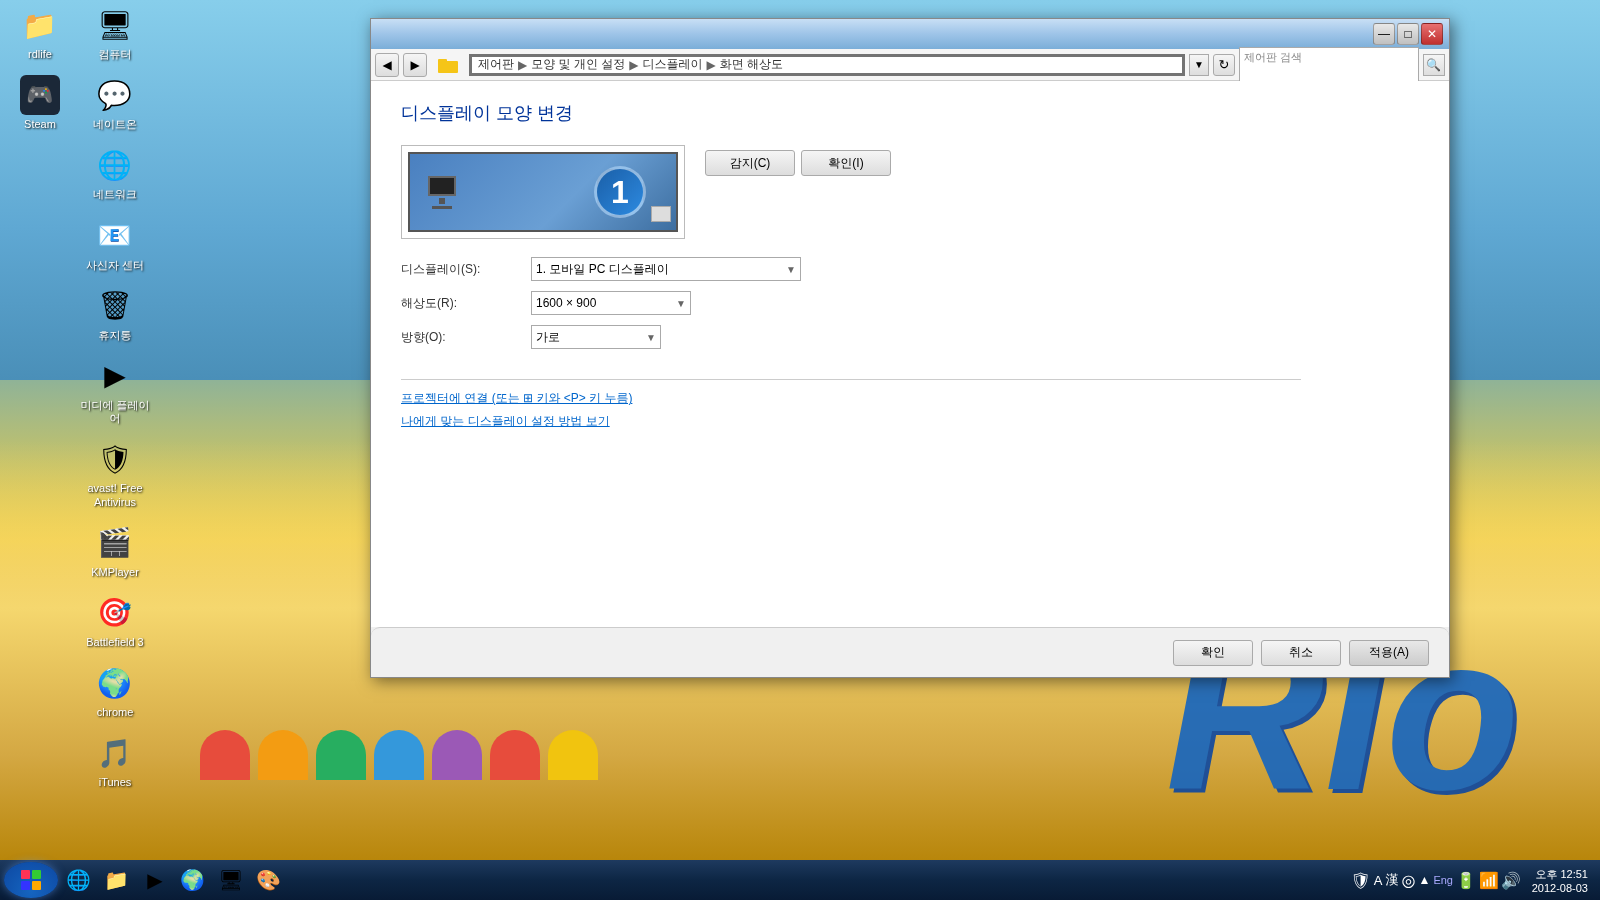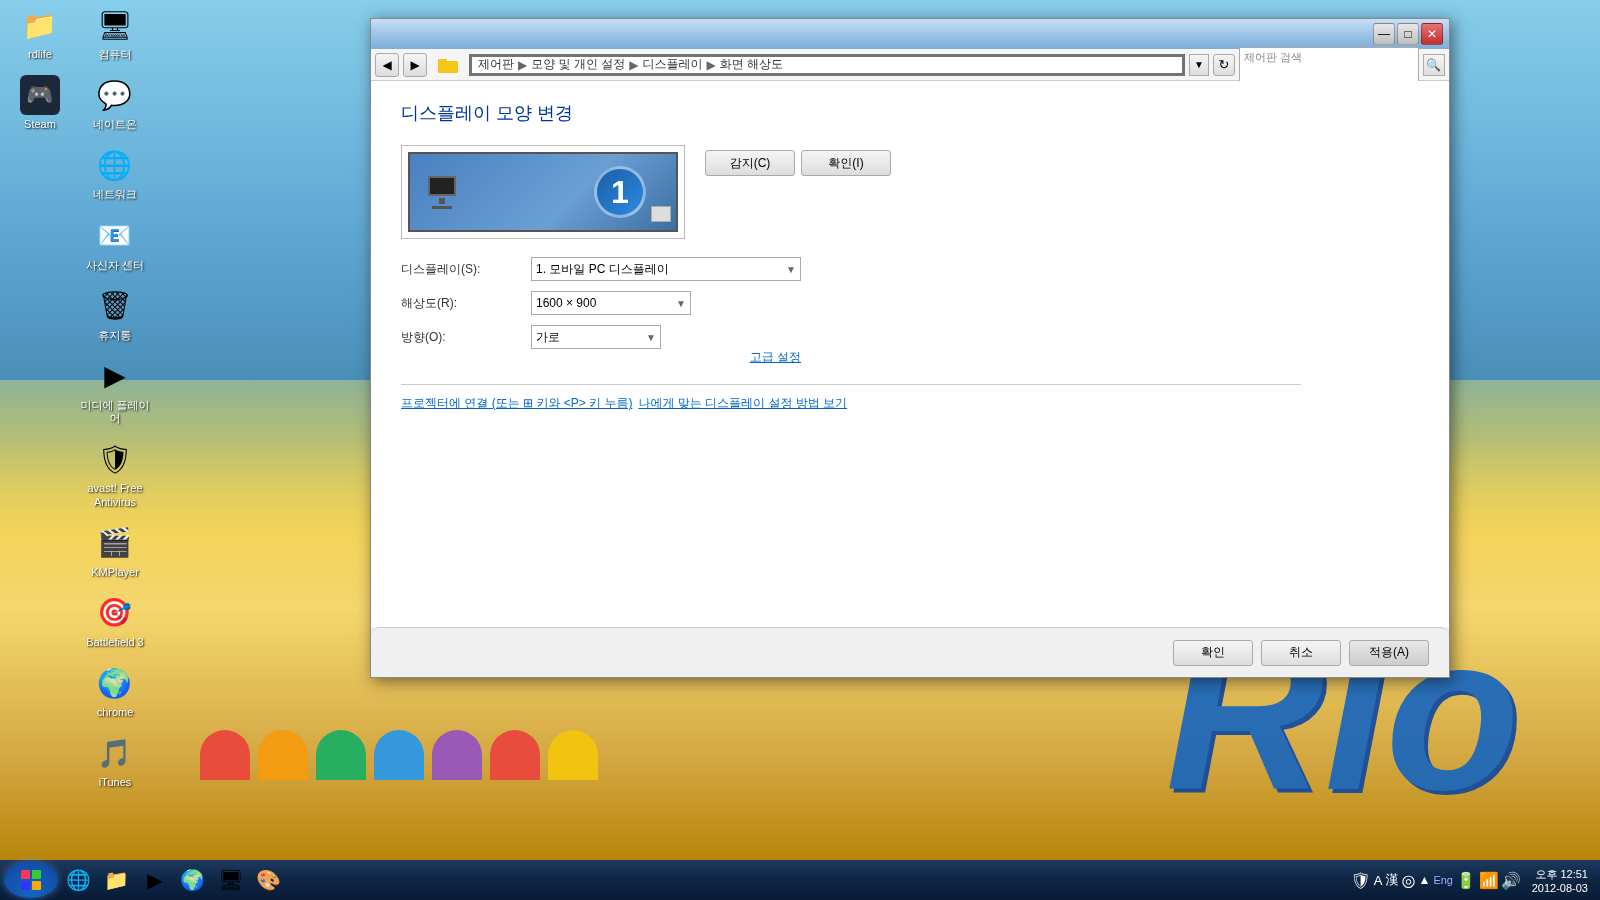--- a/index.html
+++ b/index.html
@@ -276,20 +276,21 @@
       align-items: center;
       justify-content: center;
     }
 
     
     .settings-grid {
       display: grid;
       grid-template-columns: 120px 1fr;
       gap: 10px 10px;
       align-items: center;
+      margin-bottom: 20px;
       width: 400px;
     }
     .settings-label {
       font-size: 12px;
       color: #333;
     }
     .settings-select {
       height: 24px;
       border: 1px solid #aaa;
       background: white;
@@ -313,21 +314,21 @@
       margin-bottom: 16px;
     }
     .divider-line {
       border: none;
       border-top: 1px solid #ccc;
       margin: 10px 0;
     }
     
     .help-links {
       display: flex;
-      flex-direction: row;
+      flex-direction: column;
       gap: 6px;
     }
     .help-link {
       color: #0066cc;
       text-decoration: underline;
       cursor: pointer;
       font-size: 12px;
     }
 
     
@@ -514,23 +515,20 @@
           <span class="select-arrow">▼</span>
         </div>
 
         <div class="settings-label">방향(O):</div>
         <div class="settings-select" style="min-width:100px;max-width:130px;">
           <span>가로</span>
           <span class="select-arrow">▼</span>
         </div>
       </div>
 
-      <div style="text-align:right;width:400px;margin-bottom:8px;">
-        <span class="advanced-link">고급 설정</span>
-      </div>
 
       <hr class="divider-line" style="width:900px;">
 
       <div class="help-links">
         <span class="help-link">프로젝터에 연결 (또는 ⊞ 키와 &lt;P&gt; 키 누름)</span>
         <span class="help-link">나에게 맞는 디스플레이 설정 방법 보기</span>
       </div>
     </div>
 
     <div class="window-footer">

